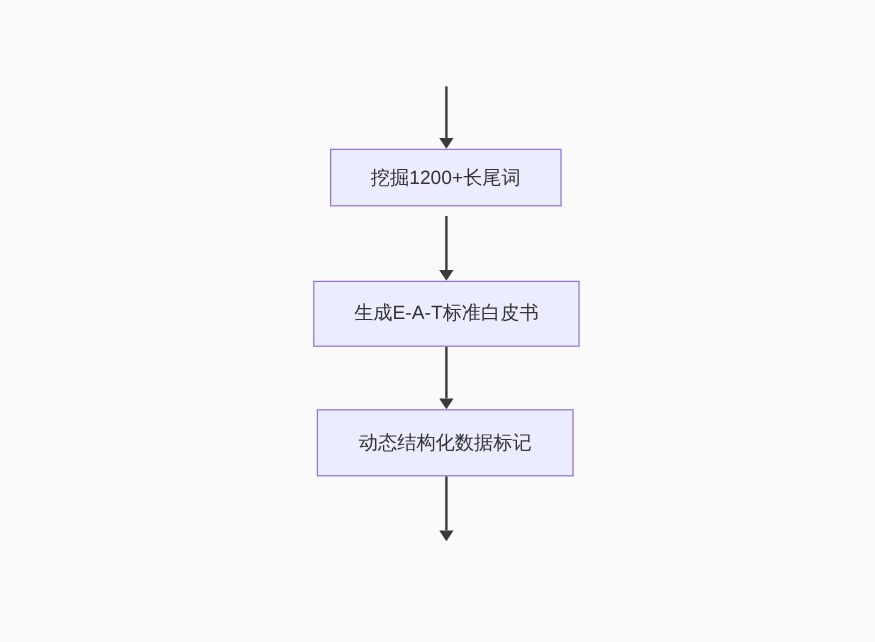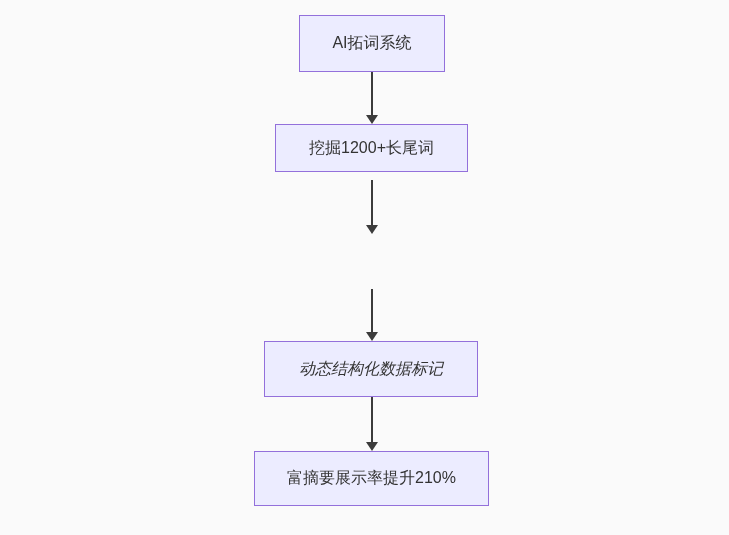--- a/index.html
+++ b/index.html
@@ -51,50 +51,47 @@
     border-left: 6px solid transparent;
     border-right: 6px solid transparent;
     border-top: 9px solid var(--edge);
   }
 </style>
 </head>
 <body>
 
 <div class="canvas">
 
-  <div class="node" style="left:299px; top:15px; width:146px; height:57px;">
-    <span>AI拓词系统</span>
-  </div>
 
   <div class="arrow" style="left:365px; top:72px; height:52px;">
     <div class="shaft"></div>
     <div class="head"></div>
   </div>
 
   <div class="node" style="left:275px; top:124px; width:193px; height:48px;">
     <span>挖掘1200+长尾词</span>
   </div>
 
   <div class="arrow" style="left:365px; top:180px; height:54px;">
     <div class="shaft"></div>
     <div class="head"></div>
   </div>
 
+  <div class="node" style="left:261px; top:234px; width:222px; height:55px;">
+    <span>生成E-A-T标准白皮书</span>
+  </div>
 
   <div class="arrow" style="left:365px; top:289px; height:52px;">
     <div class="shaft"></div>
     <div class="head"></div>
   </div>
 
-  <div class="node" style="left:264px; top:341px; width:214px; height:56px;font-style:italic;">
+  <div class="node" style="left:264px; top:341px; width:214px; height:56px;">
     <span>动态结构化数据标记</span>
   </div>
 
   <div class="arrow" style="left:365px; top:397px; height:54px;">
     <div class="shaft"></div>
     <div class="head"></div>
   </div>
 
-  <div class="node" style="left:254px; top:451px; width:235px; height:55px;">
-    <span>富摘要展示率提升210%</span>
-  </div>
 
 </div>
 
 </body></html>

